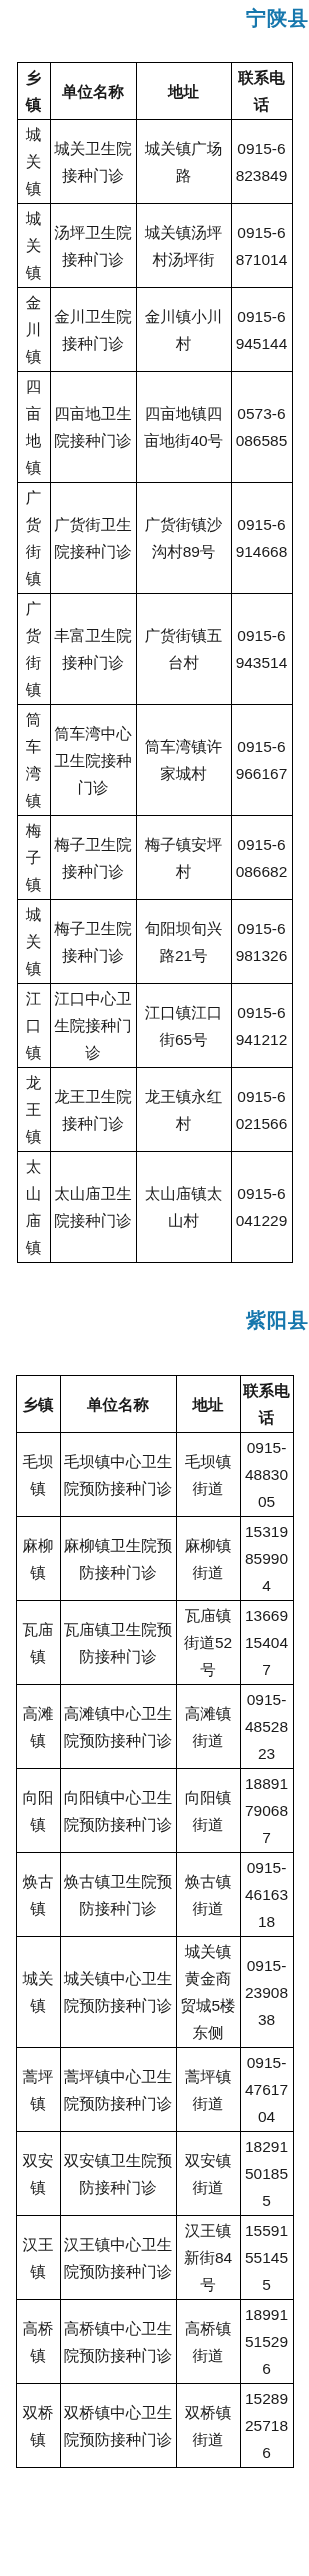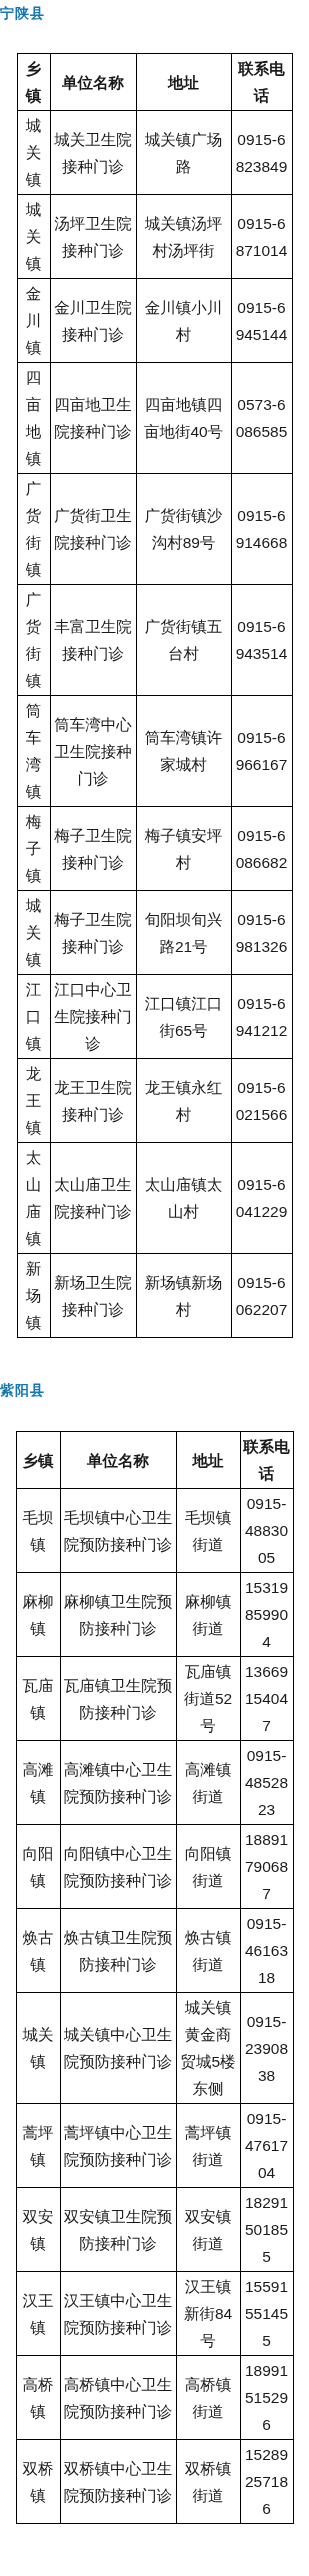--- a/index.html
+++ b/index.html
@@ -7,27 +7,27 @@
   body {
     width: 309px;
     background: var(--bg);
     color: var(--ink);
     font-family: "Liberation Sans", "DejaVu Sans", sans-serif;
     -webkit-font-smoothing: antialiased;
   }
   .page { padding: 5.2px 0 5.2px; }
   .county-title {
     color: var(--accent);
-    text-align: left;
-    font-size: 14px;
+    text-align: right;
+    font-size: 20px;
     font-weight: 700;
     margin: 0 0 30px;
     letter-spacing: 1px;
   }
-  .section-2 .county-title { margin-top: 44px; margin-bottom: 31px; }
+  .section-2 .county-title { margin-top: 44px; margin-bottom: 41px; }
   table.clinics {
     border-collapse: collapse;
     table-layout: fixed;
     margin: 8px auto;
   }
   table.t1 { width: 274px; }
   table.t2 { width: 277px; }
   table.clinics th, table.clinics td {
     border: 1px solid var(--line);
     text-align: center;
@@ -138,26 +138,20 @@
             <td class="c-unit">龙王卫生院接种门诊</td>
             <td class="c-address">龙王镇永红村</td>
             <td class="c-phone">0915-6021566</td>
           </tr>
           <tr>
             <td class="c-township">太山庙镇</td>
             <td class="c-unit">太山庙卫生院接种门诊</td>
             <td class="c-address">太山庙镇太山村</td>
             <td class="c-phone">0915-6041229</td>
           </tr>
-          <tr>
-            <td class="c-township">新场镇</td>
-            <td class="c-unit">新场卫生院接种门诊</td>
-            <td class="c-address">新场镇新场村</td>
-            <td class="c-phone">0915-6062207</td>
-          </tr>
         </tbody>
     </table>
   </section>
 
   <section class="section-2">
     <h2 class="county-title">紫阳县</h2>
     <table class="clinics t2">
       <colgroup>
         <col class="c1">
           <col class="c2">

